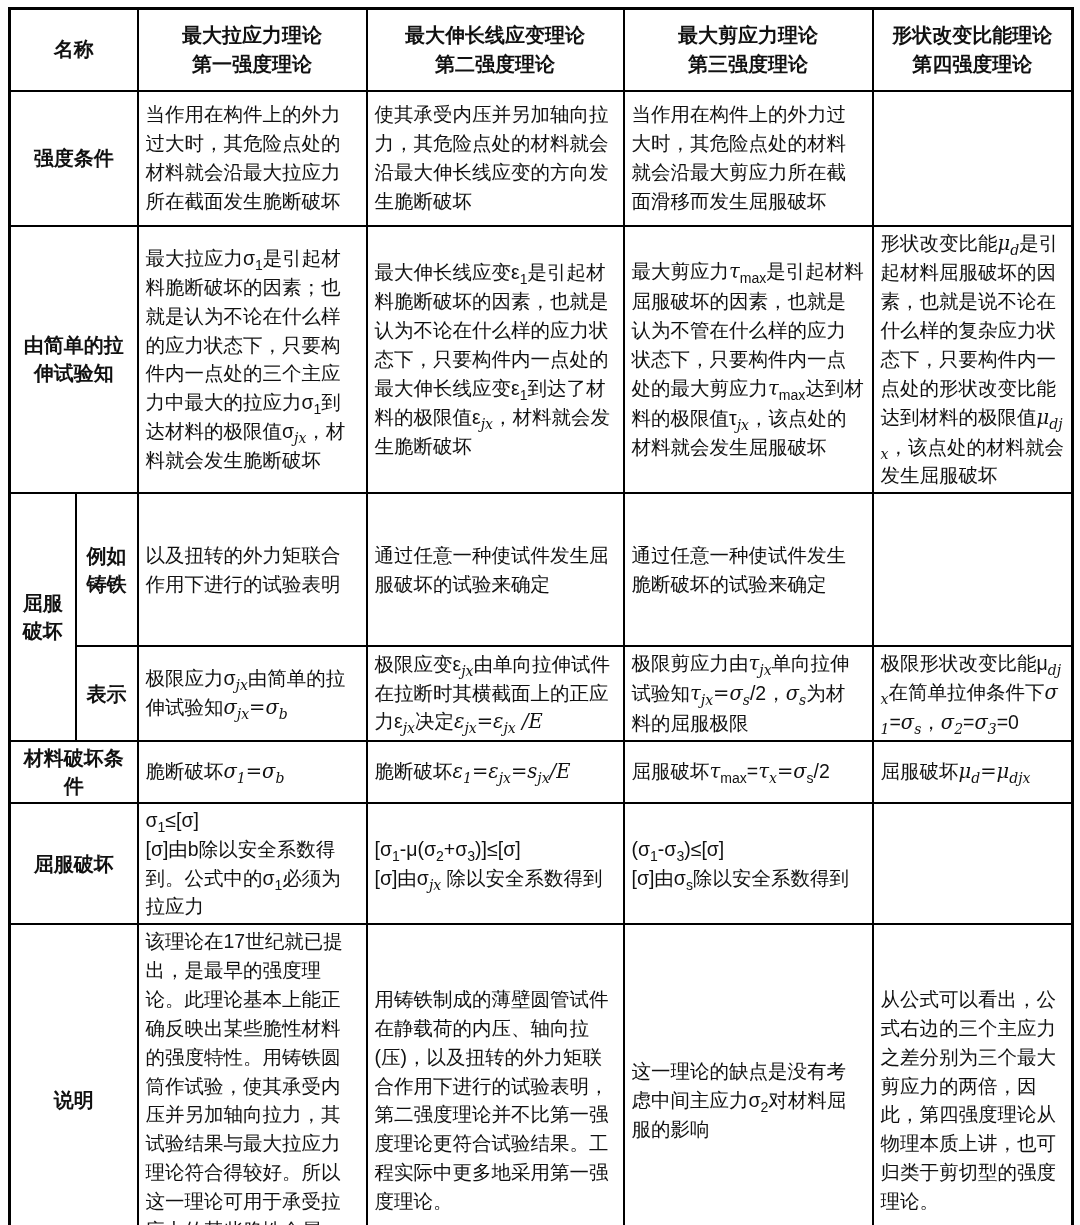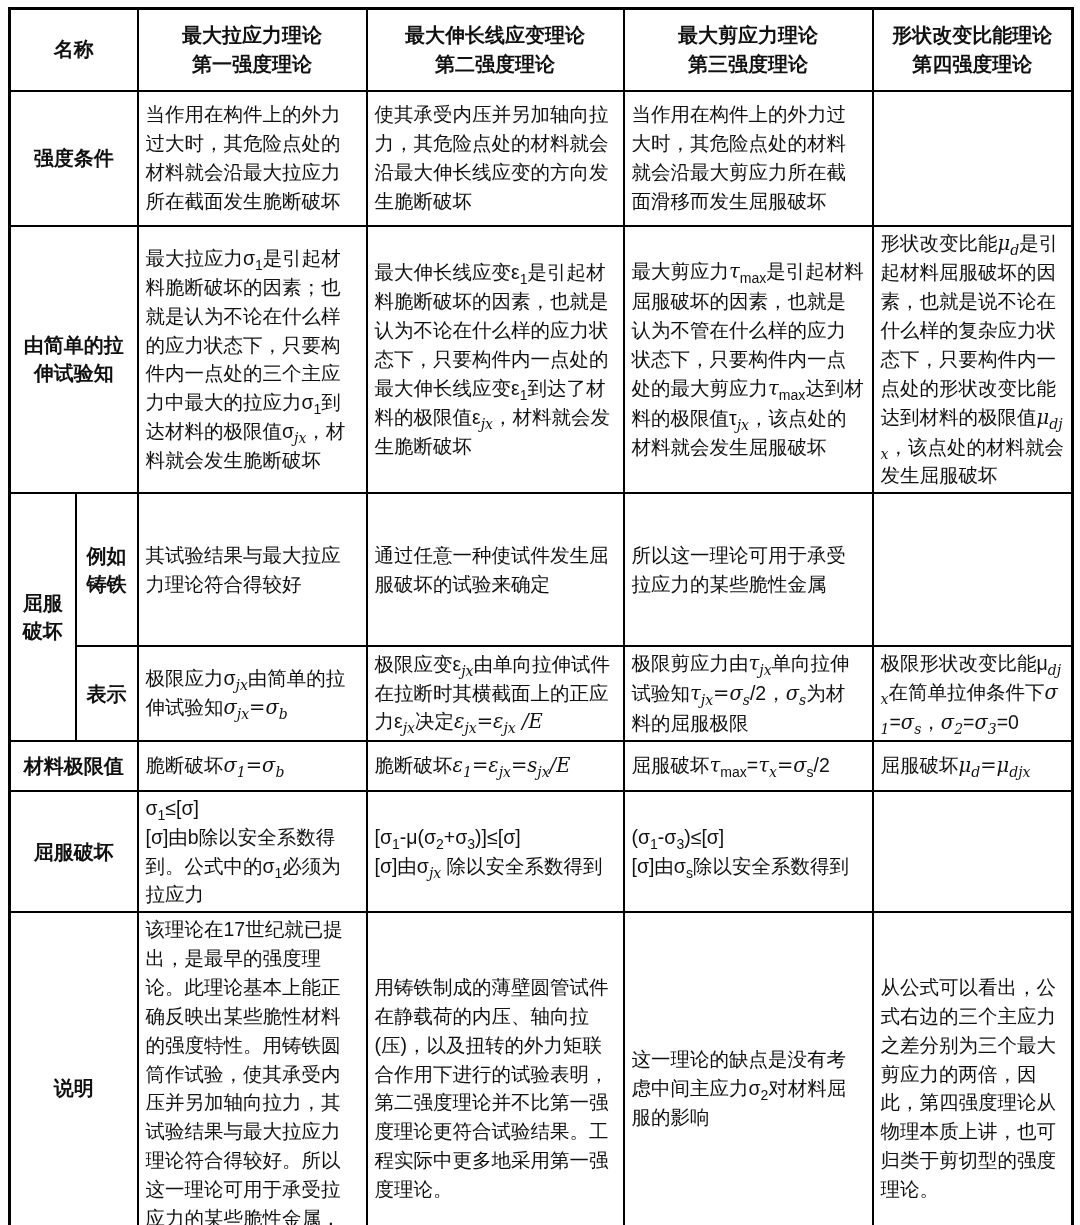--- a/index.html
+++ b/index.html
@@ -51,36 +51,36 @@
     <td class="lbl" colspan="2">由简单的拉伸试验知</td>
     <td>最大拉应力σ<sub>1</sub>是引起材料脆断破坏的因素；也就是认为不论在什么样的应力状态下，只要构件内一点处的三个主应力中最大的拉应力σ<sub>1</sub>到达材料的极限值σ<sub><i>jx</i></sub>，材料就会发生脆断破坏</td>
     <td>最大伸长线应变ε<sub>1</sub>是引起材料脆断破坏的因素，也就是认为不论在什么样的应力状态下，只要构件内一点处的最大伸长线应变ε<sub>1</sub>到达了材料的极限值ε<sub><i>jx</i></sub>，材料就会发生脆断破坏</td>
     <td>最大剪应力<i>τ</i><sub>max</sub>是引起材料屈服破坏的因素，也就是认为不管在什么样的应力状态下，只要构件内一点处的最大剪应力<i>τ</i><sub>max</sub>达到材料的极限值τ<sub><i>jx</i></sub>，该点处的材料就会发生屈服破坏</td>
     <td>形状改变比能<i>μ</i><sub><i>d</i></sub>是引起材料屈服破坏的因素，也就是说不论在什么样的复杂应力状态下，只要构件内一点处的形状改变比能达到材料的极限值<i>μ</i><sub><i>djx</i></sub>，该点处的材料就会发生屈服破坏</td>
   </tr>
 
   <tr class="r-method">
     <td class="lbl" rowspan="2">屈服破坏</td>
     <td class="lbl">例如铸铁</td>
-    <td>其试验结果与最大拉应力理论符合得较好</td>
+    <td>以及扭转的外力矩联合作用下进行的试验表明</td>
     <td>通过任意一种使试件发生屈服破坏的试验来确定</td>
-    <td>所以这一理论可用于承受拉应力的某些脆性金属</td>
+    <td>通过任意一种使试件发生脆断破坏的试验来确定</td>
     <td></td>
   </tr>
 
   <tr class="r-expr">
     <td class="lbl">表示</td>
     <td>极限应力σ<sub><i>jx</i></sub>由简单的拉伸试验知<i>σ<sub>jx</sub>=σ<sub>b</sub></i></td>
     <td>极限应变ε<sub><i>jx</i></sub>由单向拉伸试件在拉断时其横截面上的正应力ε<sub><i>jx</i></sub>决定<i>ε<sub>jx</sub>=ε<sub>jx</sub> /E</i></td>
     <td>极限剪应力由<i>τ<sub>jx</sub></i>单向拉伸试验知<i>τ<sub>jx</sub>=σ<sub>s</sub></i>/2，<i>σ<sub>s</sub></i>为材料的屈服极限</td>
     <td>极限形状改变比能μ<sub><i>djx</i></sub>在简单拉伸条件下<i>σ<sub>1</sub></i>=<i>σ<sub>s</sub></i>，<i>σ<sub>2</sub></i>=<i>σ<sub>3</sub></i>=0</td>
   </tr>
 
   <tr class="r-fail">
-    <td class="lbl" colspan="2">材料极限值</td>
+    <td class="lbl" colspan="2">材料破坏条件</td>
     <td>脆断破坏<i>σ<sub>1</sub>=σ<sub>b</sub></i></td>
     <td>脆断破坏<i>ε<sub>1</sub>=ε<sub>jx</sub>=s<sub>jx</sub>/E</i></td>
     <td>屈服破坏<i>τ</i><sub>max</sub>=<i>τ<sub>x</sub>=σ</i><sub>s</sub>/2</td>
     <td>屈服破坏<i>μ<sub>d</sub>=μ<sub>djx</sub></i></td>
   </tr>
 
   <tr class="r-str">
     <td class="lbl" colspan="2">屈服破坏</td>
     <td>σ<sub>1</sub>≤[σ]<br>[σ]由b除以安全系数得到。公式中的σ<sub>1</sub>必须为拉应力</td>
     <td>[σ<sub>1</sub>-μ(σ<sub>2</sub>+σ<sub>3</sub>)]≤[σ]<br>[σ]由σ<sub><i>jx</i></sub> 除以安全系数得到</td>

